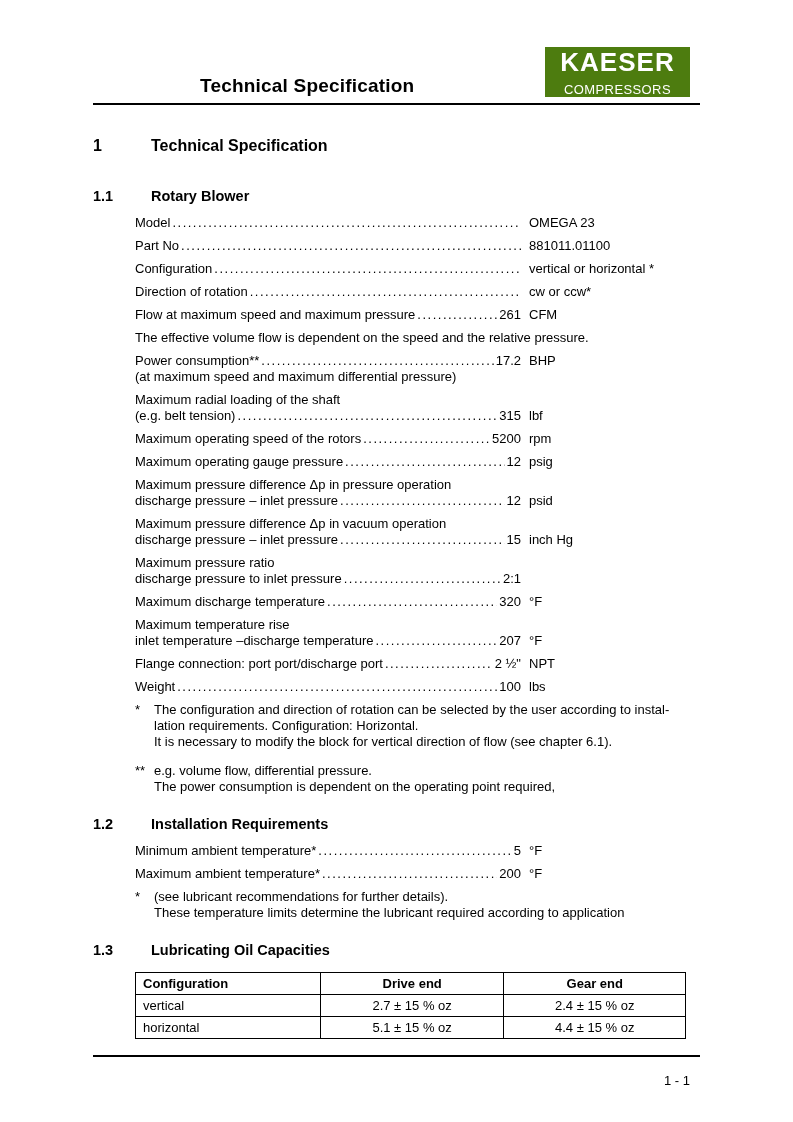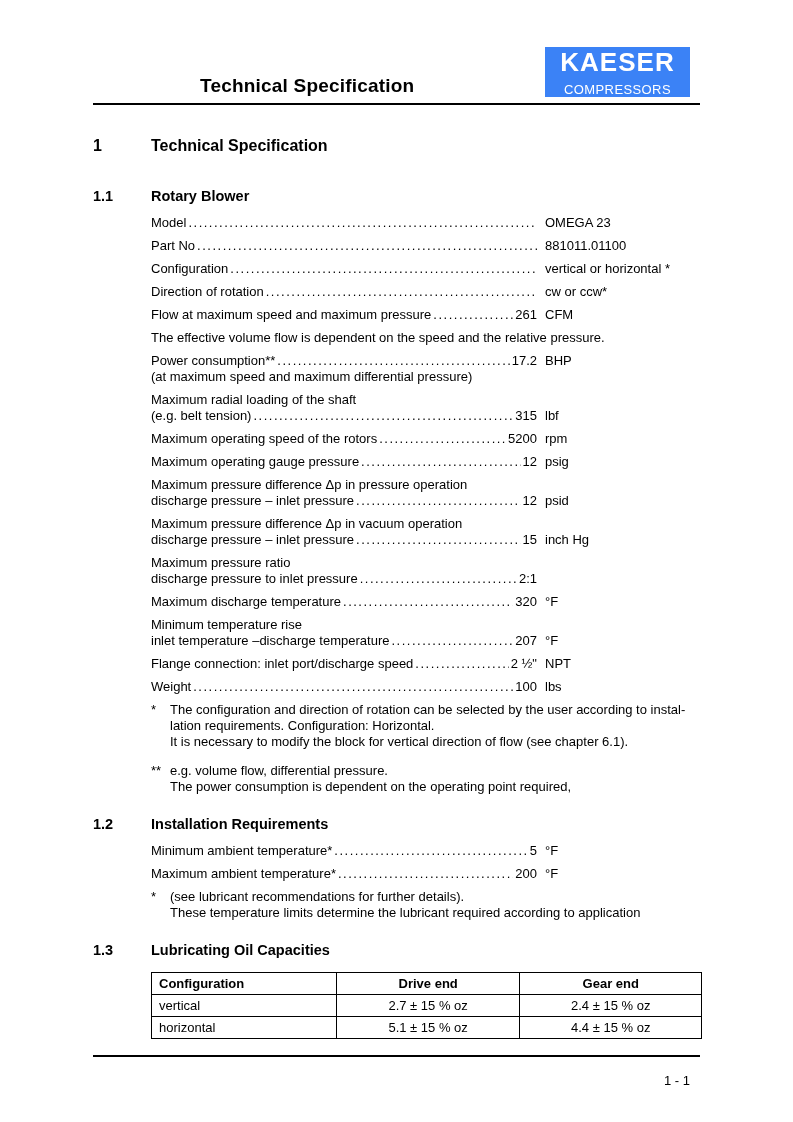--- a/index.html
+++ b/index.html
@@ -6,32 +6,32 @@
   body {
     width:793px; height:1122px; position:relative; overflow:hidden;
     background:#ffffff; color:#000;
     font-family:"Liberation Sans","DejaVu Sans",sans-serif;
     font-size:13px;
   }
   
   .page-title { position:absolute; left:200px; top:75px; font-size:19px; font-weight:700; letter-spacing:0.2px; }
   .logo {
     position:absolute; left:545px; top:47px; width:145px; height:50px;
-    background:#3b82f6; color:#fff; display:flex; flex-direction:column;
+    background:#4d7c0f; color:#fff; display:flex; flex-direction:column;
     justify-content:center; align-items:center; line-height:1; text-align:center;
   }
   .logo-top { font-weight:700; font-size:26px; letter-spacing:1px; }
   .logo-bottom { font-size:13px; letter-spacing:0.4px; margin-top:8px; }
   .rule-top { position:absolute; left:93px; top:103px; width:607px; border-top:2px solid #000; }
   
   .content { position:absolute; left:93px; top:136px; width:607px; display:flex; flex-direction:column; }
   .h1 { display:flex; font-size:16px; font-weight:700; margin:0 0 11px 0; line-height:20px; }
   .h2 { display:flex; font-size:14.5px; font-weight:700; margin:20px 0 10px 0; line-height:18px; }
   .hnum { width:58px; flex:none; }
-  .sec-body { margin-left:58px; }
+  .sec-body { margin-left:42px; }
   .item { margin-bottom:7px; line-height:16px; }
   .sline { display:flex; align-items:baseline; }
   .leader { display:flex; align-items:baseline; width:394px; flex:none; padding-right:8px; box-sizing:border-box; }
   .lbl { white-space:nowrap; padding-right:2px; }
   .dots { flex:1 1 auto; min-width:0; overflow:hidden; white-space:nowrap; letter-spacing:1.5px; }
   .dots::after { content:"......................................................................................................................................................................."; }
   .val { white-space:nowrap; padding-left:2px; }
   .unit { white-space:nowrap; }
   .fn { display:flex; margin:6px 0 0 0; line-height:16px; }
   .fn-marker { width:19px; flex:none; }
@@ -206,35 +206,35 @@
         <span class="leader">
             <span class="lbl">Maximum discharge temperature</span>
             <span class="dots"></span>
             <span class="val">320</span>
           </span>
         <span class="unit">°F</span>
       </div>
     </div>
 
     <div class="item">
-      <div class="line1">Minimum temperature rise</div>
+      <div class="line1">Maximum temperature rise</div>
       <div class="sline">
         <span class="leader">
             <span class="lbl">inlet temperature –discharge temperature</span>
             <span class="dots"></span>
             <span class="val">207</span>
           </span>
         <span class="unit">°F</span>
       </div>
     </div>
 
     <div class="item">
       <div class="sline">
         <span class="leader">
-            <span class="lbl">Flange connection: inlet port/discharge speed</span>
+            <span class="lbl">Flange connection: port port/discharge port</span>
             <span class="dots"></span>
             <span class="val">2 ½"</span>
           </span>
         <span class="unit">NPT</span>
       </div>
     </div>
 
     <div class="item">
       <div class="sline">
         <span class="leader">

